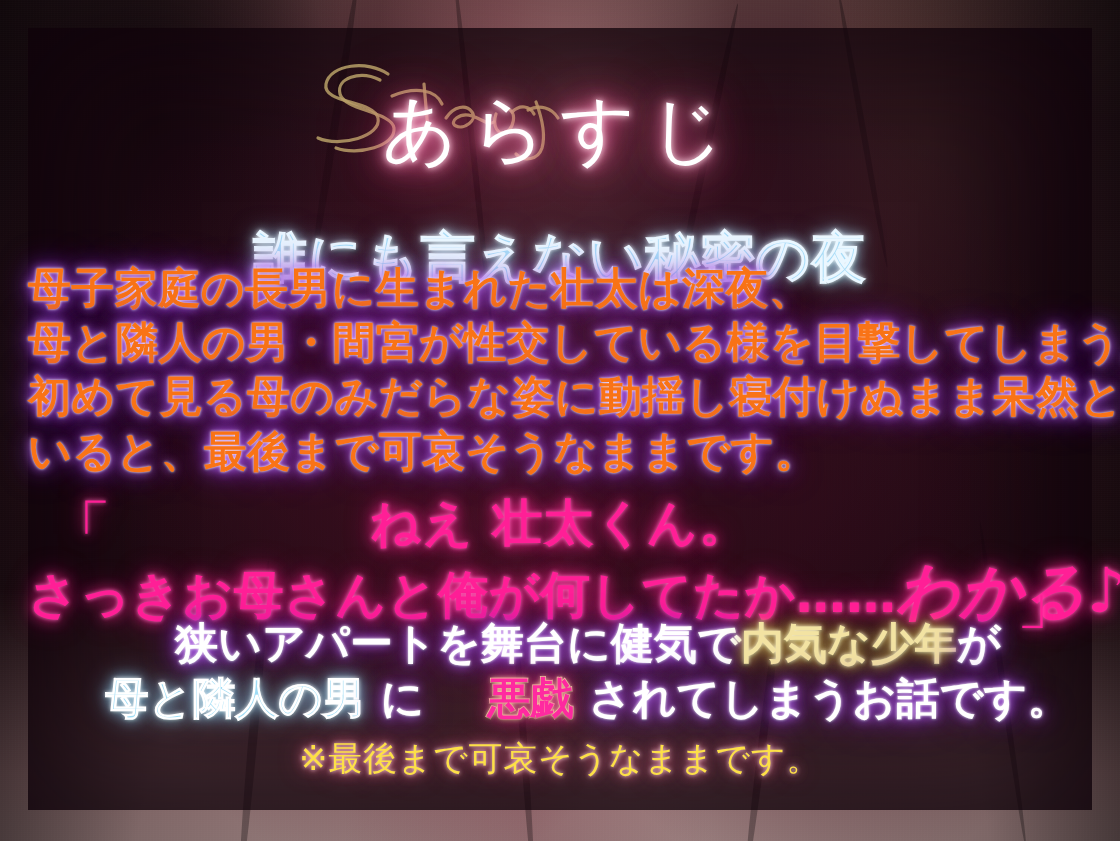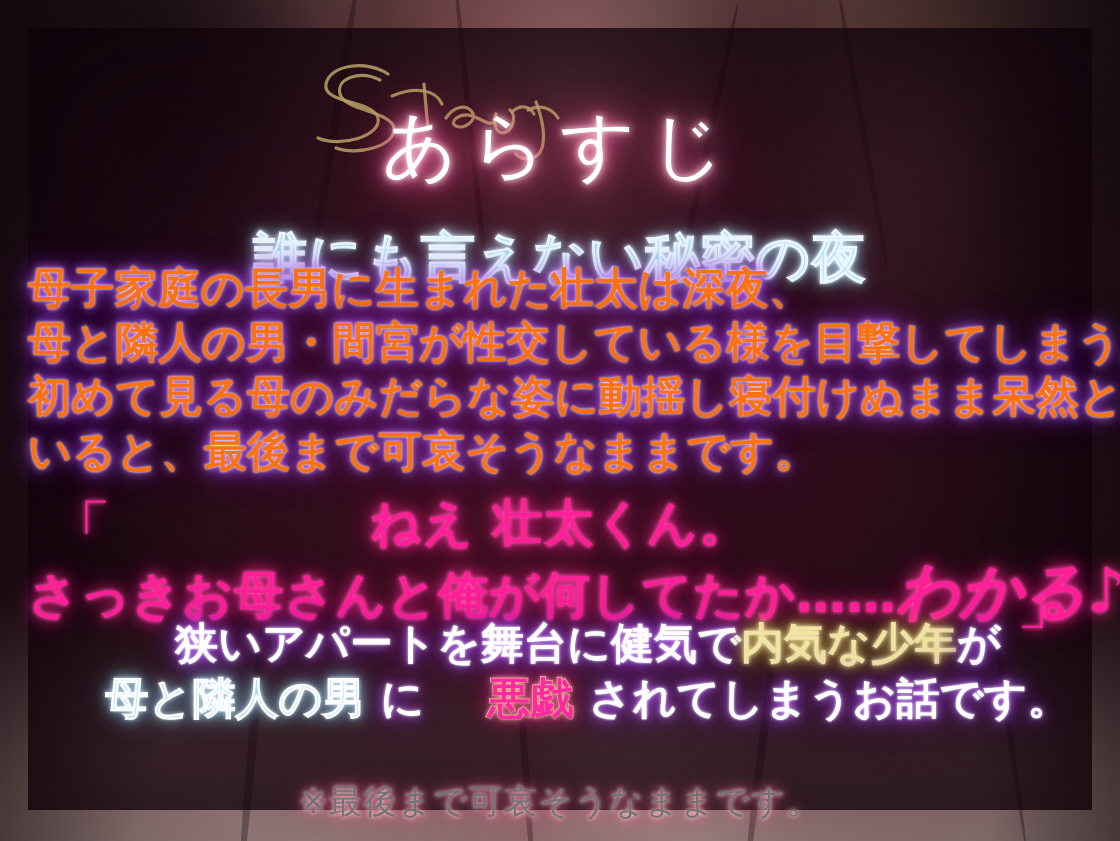--- a/index.html
+++ b/index.html
@@ -59,21 +59,21 @@
 
   
   .script{
     position:absolute;left:268px;top:28px;width:300px;height:120px;
     pointer-events:none;
   }
   .script svg{display:block;}
 
   
   .title{
-    position:absolute;left:0;top:24px;width:1064px;text-align:center;
+    position:absolute;left:0;top:8px;width:1064px;text-align:center;
     font-family:"DejaVu Sans","Liberation Sans",sans-serif;
     font-size:74px;line-height:1.18;letter-spacing:.18em;
     color:#ffffff;font-weight:400;
     text-shadow:
       0 0 6px #ffd9e6,
       0 0 14px #ff9fc4,
       0 0 26px #ff6fa8,
       0 0 44px #e8407f,
       0 0 70px rgba(220,40,110,.75);
   }
@@ -166,26 +166,25 @@
       0 0 14px rgba(255,60,160,.8),
       0 0 26px rgba(255,30,140,.6),
       0 2px 3px rgba(0,0,0,.9);
     margin-left: 48px;
   }
 
   
   .footnote{
     position:absolute;left:0;top:710px;width:1064px;text-align:center;
     font-size:34px;line-height:1.2;font-weight:400;letter-spacing:.02em;
-    color:#737373;
+    color:#fde047;
     text-shadow:
       0 0 4px #ffd7de,
       0 0 12px #ff7fa0,
       0 0 24px rgba(255,80,130,.7);
-    margin-top: 43px;
   }
 </style>
 </head>
 <body>
 
 <div id="stage">
 
   <div class="bg bg-base"></div>
   <div class="bg bg-l1"></div>
   <div class="bg bg-l2"></div>

